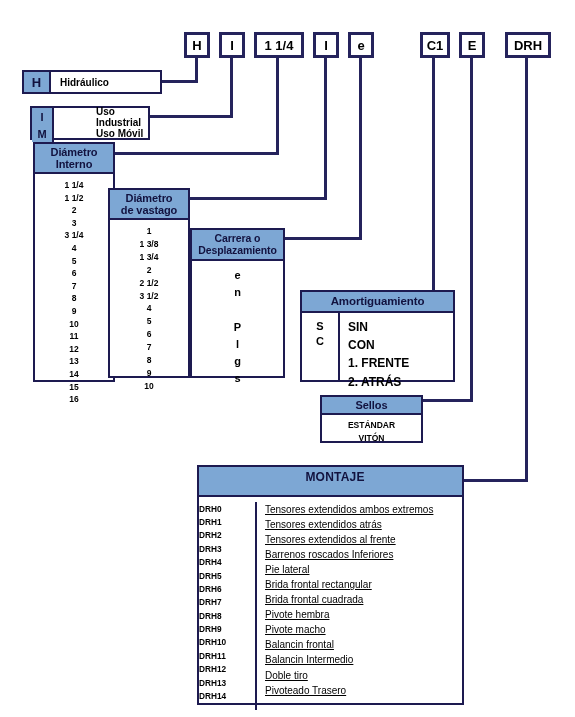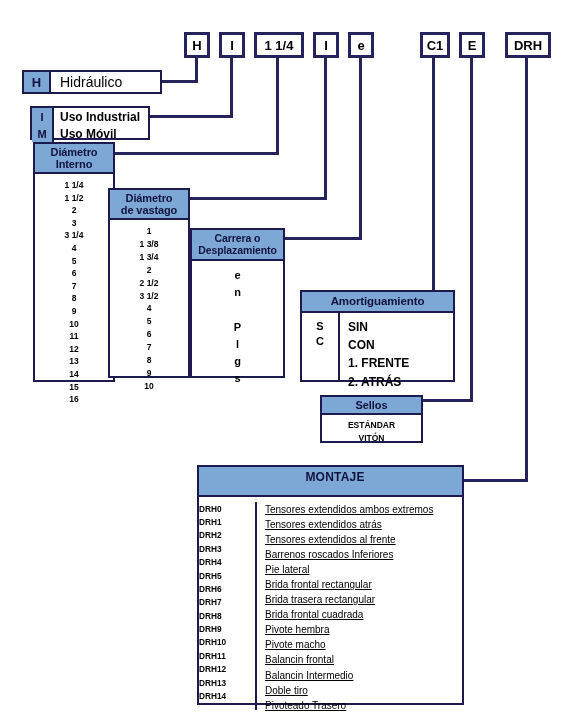--- a/index.html
+++ b/index.html
@@ -72,40 +72,40 @@
     z-index:6;
   }
   #hidraulico .k{
     width:25px;background:#7da7d4;color:#12123f;
     font-weight:bold;font-size:13px;
     display:flex;align-items:center;justify-content:center;
     border-right:2px solid #1d1a50;
   }
   #hidraulico .v2{
     flex:1;display:flex;align-items:center;
-    padding-left:9px;font-weight:normal;font-size:14px;color:#000;
+    padding-left:9px;font-weight:bold;font-size:10px;color:#000;
   }
 
   #uso{
     left:30px;top:106px;width:120px;height:34px;
     z-index:6;
   }
   #uso .row{
     display:flex;height:17px;box-sizing:border-box;
   }
   #uso .k{
     width:22px;background:#7da7d4;color:#12123f;
     font-weight:bold;font-size:11px;
     display:flex;align-items:center;justify-content:center;
     border-right:2px solid #1d1a50;
     box-sizing:border-box;
   }
   #uso .v2{
     flex:1;display:flex;align-items:center;
-    padding-left:6px;font-weight:bold;font-size:12px;color:#000;
+    padding-left:6px;font-weight:bold;font-size:10px;color:#000;margin-left:36px;
   }
 
   #dint{left:33px;top:142px;width:82px;height:240px;}
   #dint .hdr{height:30px;padding-top:2px;font-size:11px;}
   #dint .body-list div{font-size:8.5px;padding:2.05px 0;}
 
   #dvas{left:108px;top:188px;width:82px;height:190px;}
   #dvas .hdr{height:30px;padding-top:2px;font-size:11px;}
   #dvas .body-list div{font-size:8.5px;padding:2.2px 0;}
 
@@ -310,21 +310,20 @@
         <div>DRH13</div>
         <div>DRH14</div>
       </div>
       <div class="mcol-v">
         <div>Tensores extendidos ambos extremos</div>
         <div>Tensores extendidos atrás</div>
         <div>Tensores extendidos al frente</div>
         <div>Barrenos roscados Inferiores</div>
         <div>Pie lateral</div>
         <div>Brida frontal rectangular</div>
-        <div>Brida trasera rectangular</div>
         <div>Brida frontal cuadrada</div>
         <div>Pivote hembra</div>
         <div>Pivote macho</div>
         <div>Balancin frontal</div>
         <div>Balancin Intermedio</div>
         <div>Doble tiro</div>
         <div>Pivoteado Trasero</div>
       </div>
     </div>
   </div>

